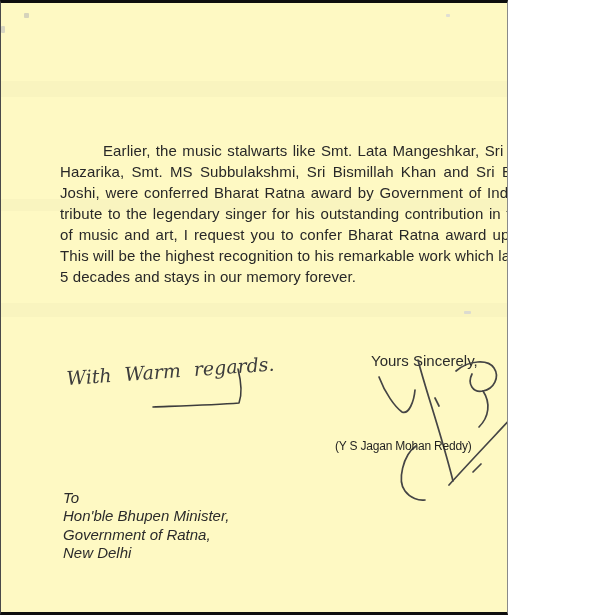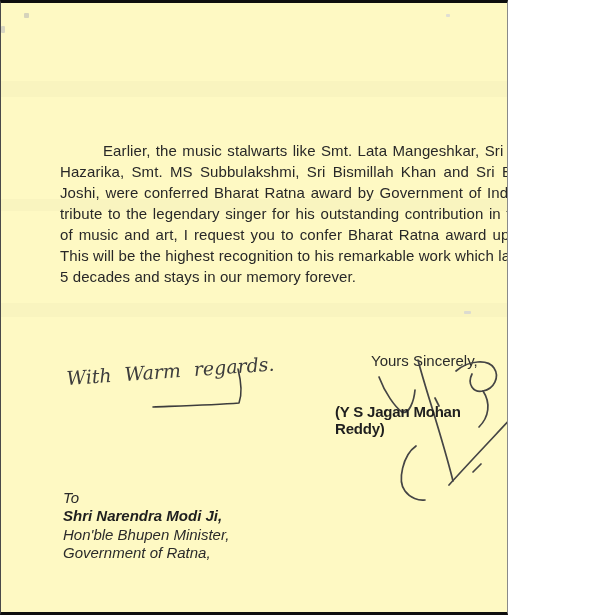--- a/index.html
+++ b/index.html
@@ -60,23 +60,23 @@
   .valediction {
     position: absolute;
     left: 370px;
     top: 349px;
     font-size: 15px;
     color: #2b2b2b;
   }
   .signatory-name {
     position: absolute;
     left: 334px;
-    top: 400px;
-    font-size: 15px;
-    font-weight: bold;
+    top: 436px;
+    font-size: 12px;
+    font-weight: normal;
     letter-spacing: -0.2px;
     color: #1f1f1f;
   }
   .handnote-svg {
     position: absolute;
     left: 45px;
     top: 338px;
     width: 235px;
     height: 85px;
   }
@@ -148,18 +148,18 @@
     <path class="ink-stroke" d="M448 482 C475 452 510 416 537 386 L540 383"></path>
     <path class="ink-stroke" d="M415 443 C402 452 396 478 404 488 C409 495 418 498 424 497"></path>
     <path class="ink-stroke" d="M472 469 L480 461"></path>
     <path class="ink-stroke" d="M522 404 L528 410"></path>
   </svg>
 
   <div class="signatory-name">(Y S Jagan Mohan Reddy)</div>
 
   <div class="recipient-block">
     <div>To</div>
-    <div class="recipient-name">Shri Narendra Modi Ji,</div>
     <div>Hon'ble Bhupen Minister,</div>
     <div>Government of Ratna,</div>
+    <div>New Delhi</div>
   </div>
 
 </div>
 
 </body></html>

